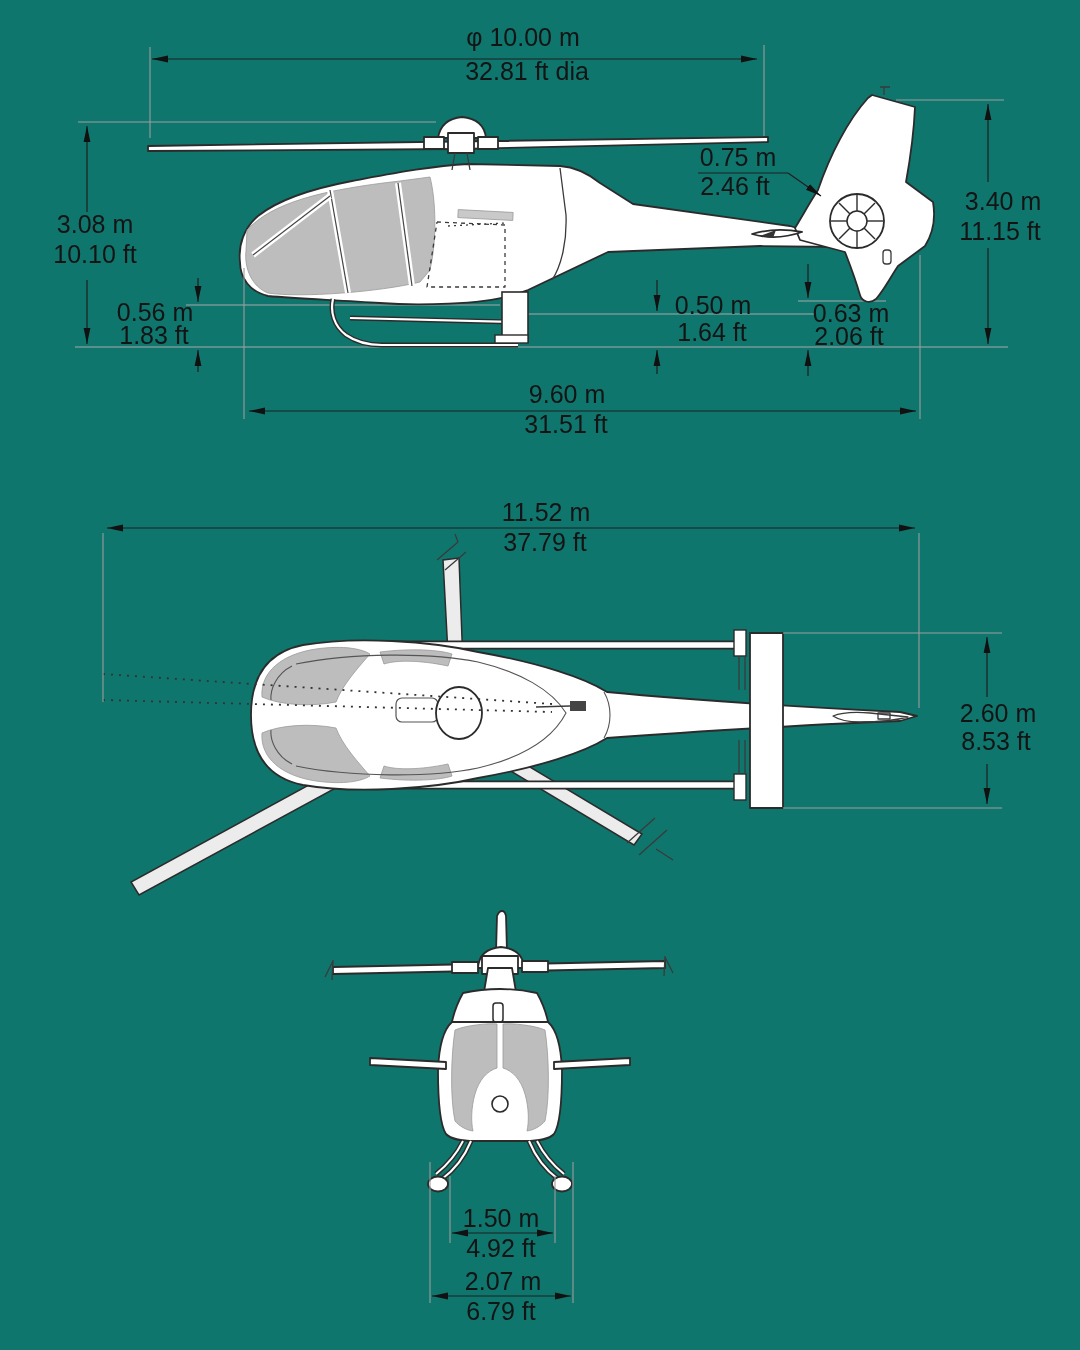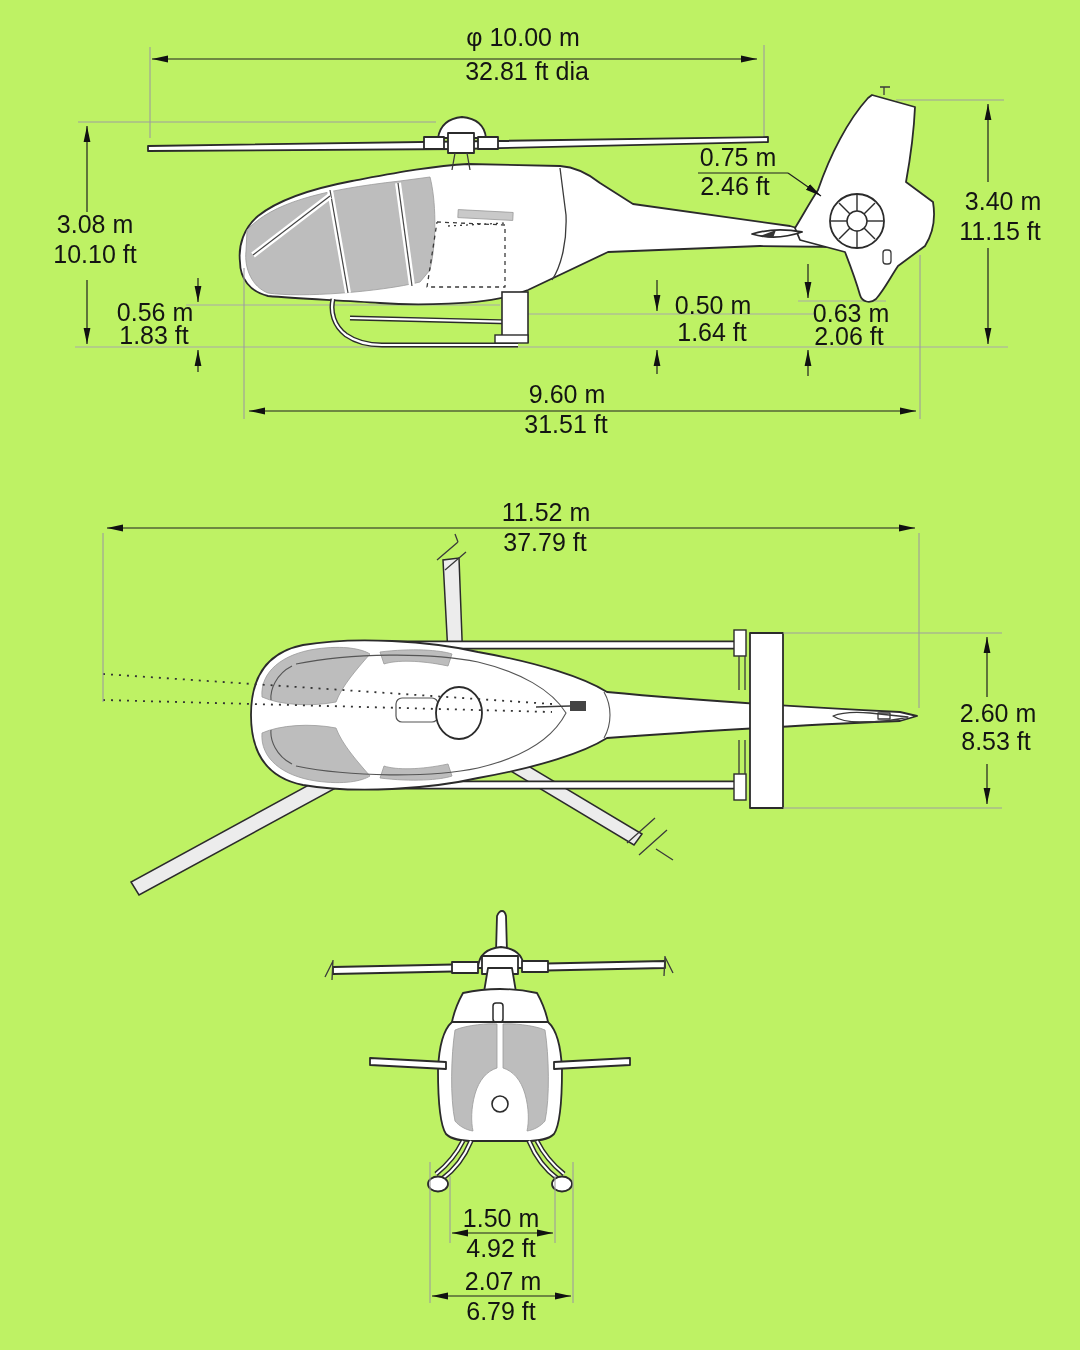--- a/index.html
+++ b/index.html
@@ -1,16 +1,16 @@
 <!DOCTYPE html>
 <html><head>
 <meta charset="utf-8">
 <style>
   html,body{margin:0;padding:0;background:#ffffff;}
-  .canvas{position:relative;width:1080px;height:1350px;background:#bef264;overflow:hidden;
+  .canvas{position:relative;width:1080px;height:1350px;background:#0f766e;overflow:hidden;
           font-family:"Liberation Sans", sans-serif;}
   svg{display:block;}
   text.dim{font-family:"Liberation Sans", sans-serif;font-size:25px;fill:#141414;}
   .outline{fill:#ffffff;stroke:#2b2b2b;stroke-width:1.8;stroke-linejoin:round;}
   .detail{fill:none;stroke:#3a3a3a;stroke-width:1.3;stroke-linejoin:round;}
   .glass{fill:#bdbdbd;stroke:#9a9a9a;stroke-width:0.8;}
   .dimline{stroke:#1f1f1f;stroke-width:1.2;fill:none;}
   .extline{stroke:#9d9d9d;stroke-width:1.1;fill:none;}
   .refline{stroke:#a8a8a8;stroke-width:1.1;fill:none;}
 </style>

